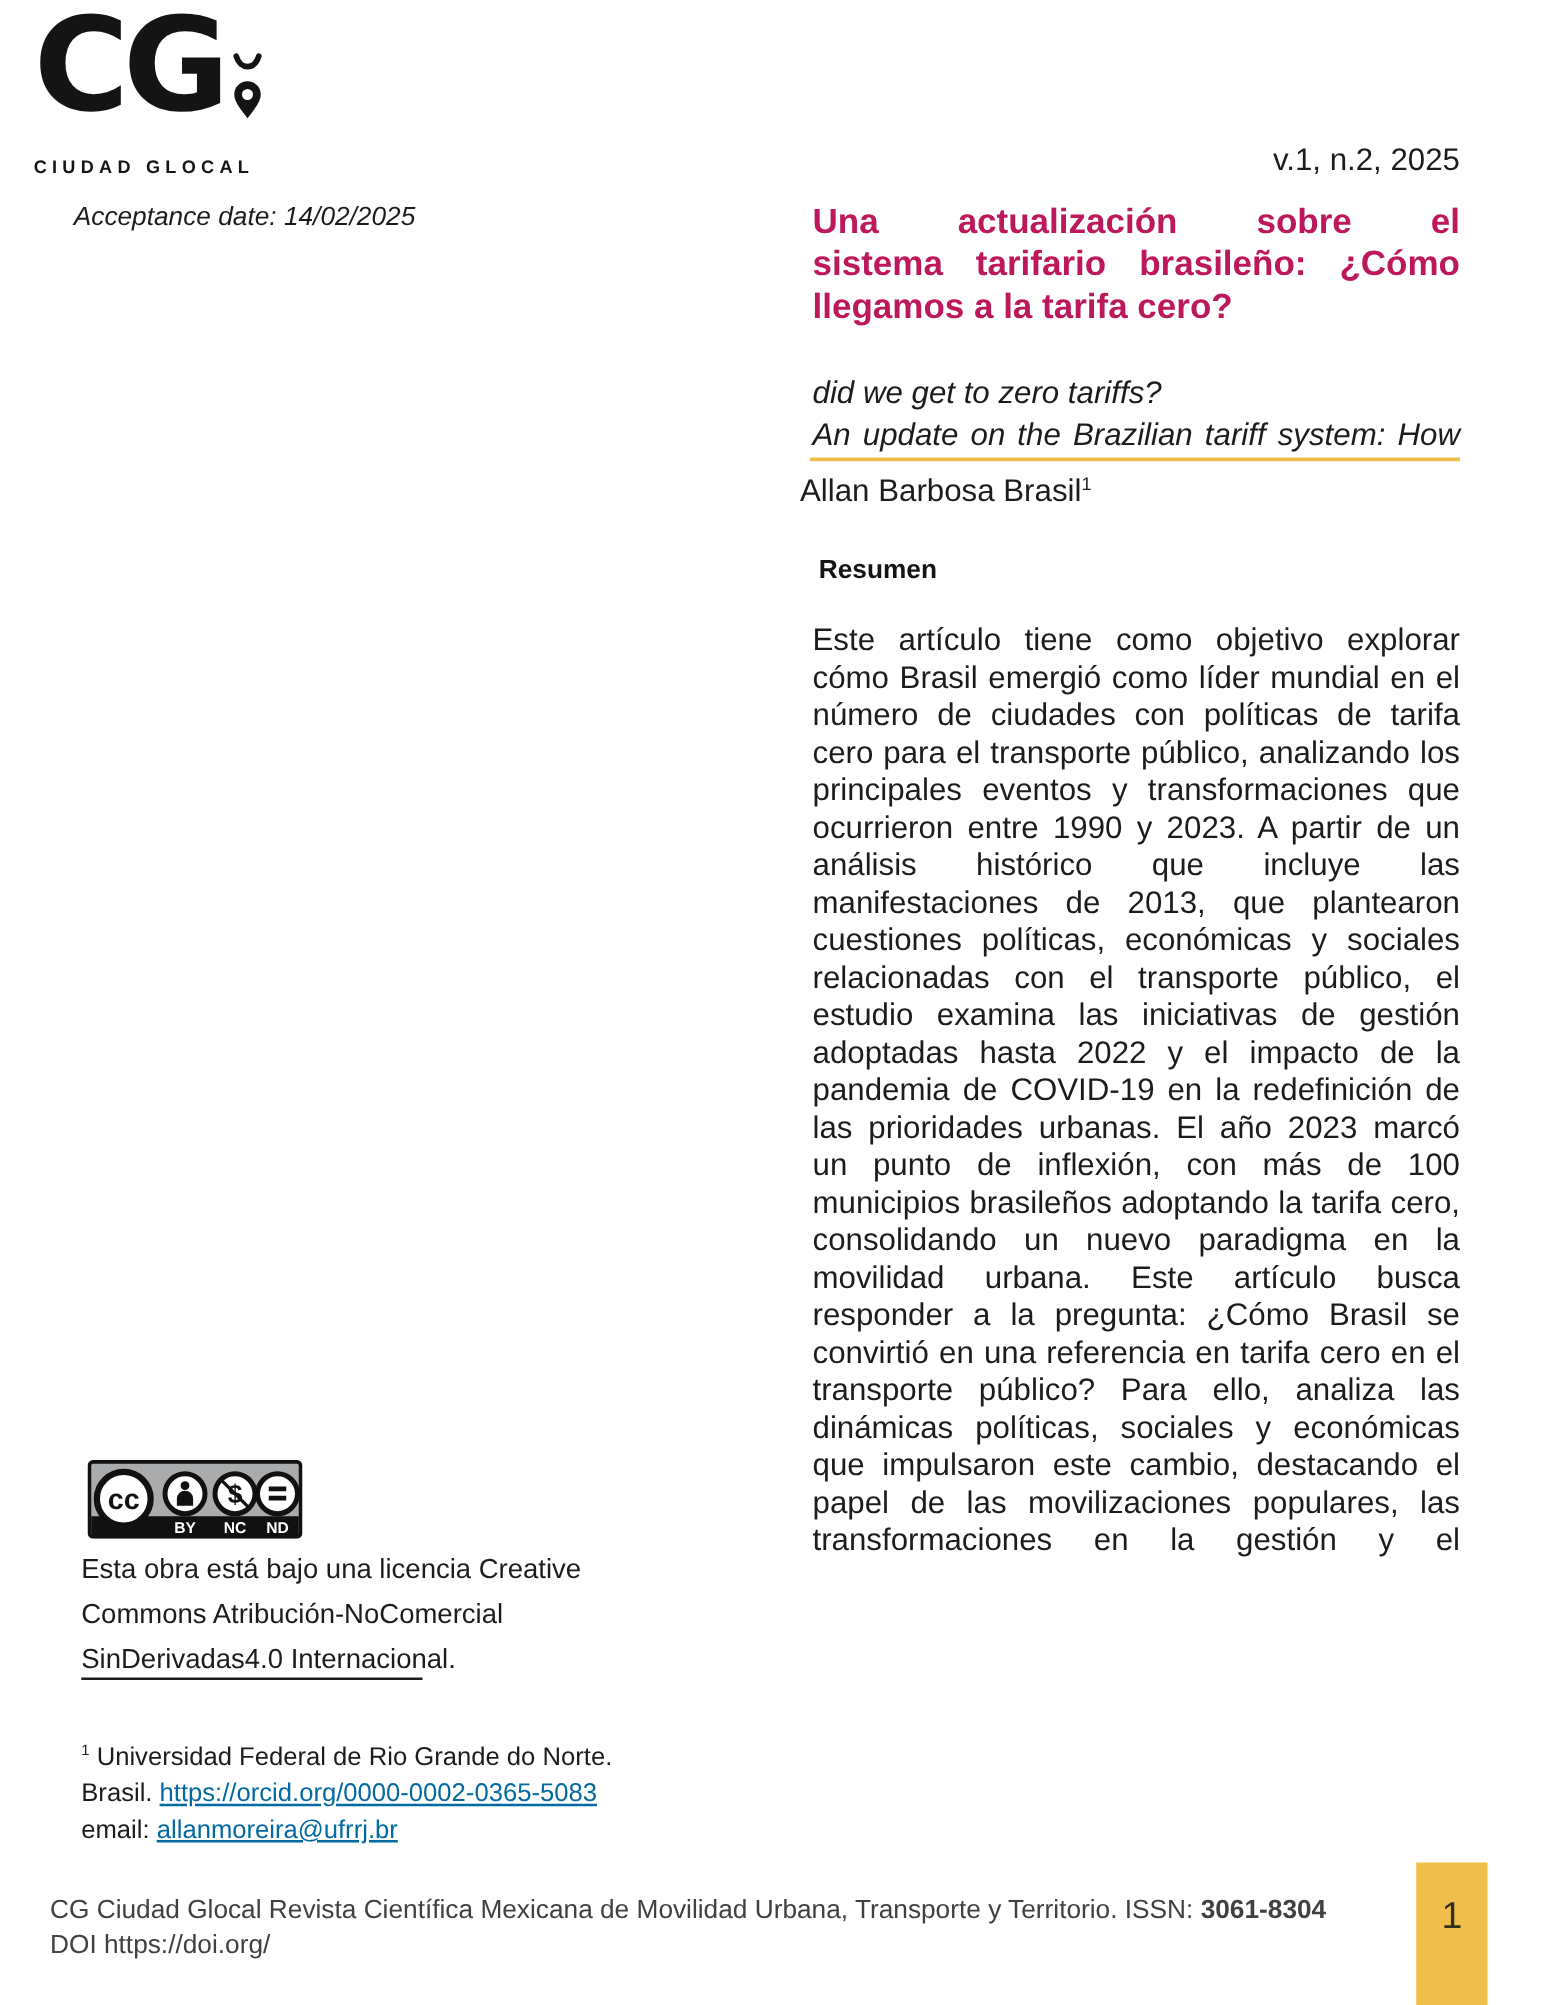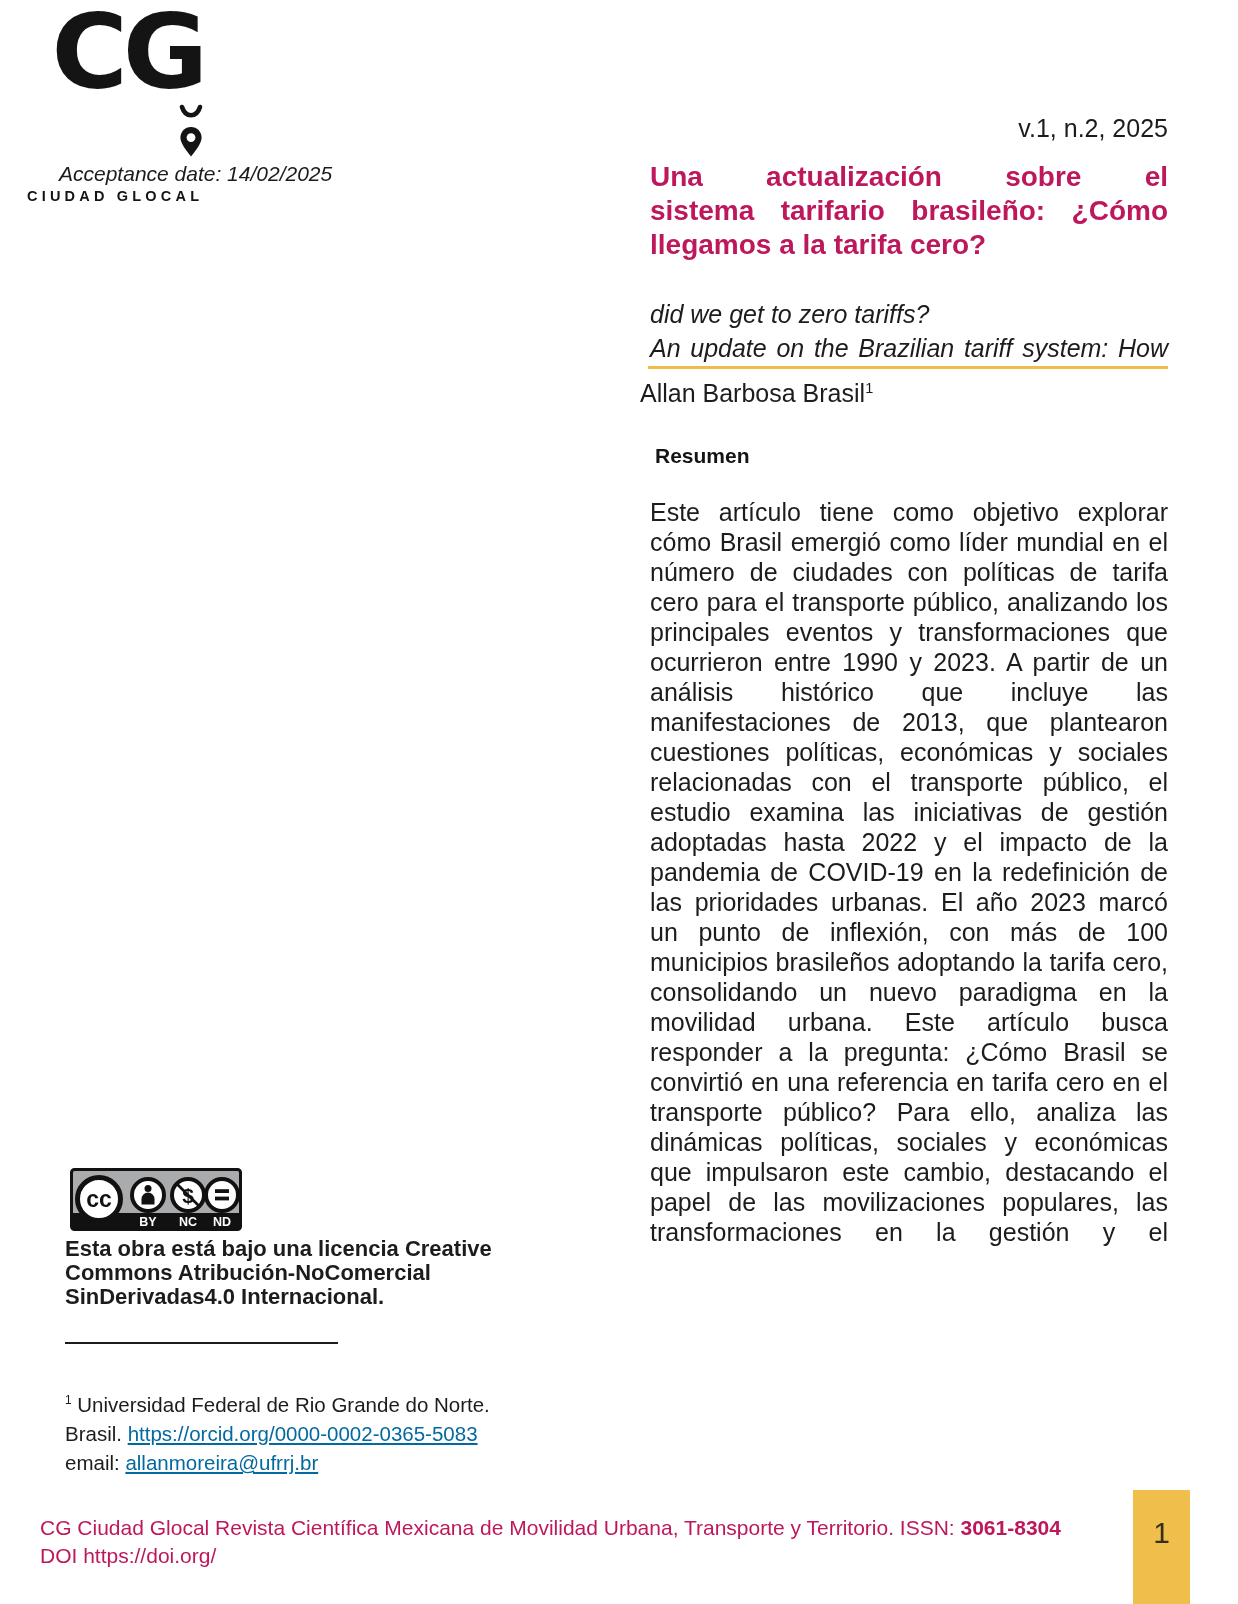--- a/index.html
+++ b/index.html
@@ -3,21 +3,21 @@
 <meta charset="utf-8">
 <style>
   html,body { margin:0; padding:0; background:#e8e8e8; }
   .page {
     position:relative; width:1238px; height:1604px; margin:0 auto;
     background:#ffffff; overflow:hidden;
     font-family:"Liberation Sans", sans-serif; color:#1c1c1e;
   }
   
   .logo { position:absolute; left:27px; top:2px; }
-  .logo-row { display:flex; align-items:flex-end;flex-direction:column; }
+  .logo-row { display:flex; align-items:flex-end; }
   .cg {
     font-family:"DejaVu Sans", sans-serif; font-weight:bold;
     font-size:104px; line-height:0.98; letter-spacing:-5px; color:#141414;
   }
   .pin { margin-left:7px; margin-bottom:4px; }
   .brand-name {
     margin-top:22px; font-size:14.5px; font-weight:bold;
     letter-spacing:4.2px; color:#141414;
   }
   .acceptance {
@@ -48,29 +48,29 @@
     position:absolute; left:655px; top:444px;
     font-size:21px; font-weight:bold; color:#141414;
   }
   .abstract {
     position:absolute; left:650px; top:497px; width:518px;
     font-size:25px; line-height:30px; color:#1c1c1e;
     text-align:justify; text-align-last:justify;
   }
   
   .license-badge { position:absolute; left:70px; top:1168px; }
-  .license-text { position:absolute; left:65px; top:1237px; width:455px; font-size:22px; line-height:24px;font-weight:bold; }
+  .license-text { position:absolute; left:65px; top:1237px; width:455px; font-size:22px; line-height:36px; }
   
   .footnote-divider { position:absolute; left:65px; top:1342px; width:273px; height:2px; background:#1c1c1e; }
   .footnote { position:absolute; left:65px; top:1386px; width:452px; font-size:20.5px; line-height:29px; }
   a.doc-link { color:#0369a1; text-decoration:underline; cursor:pointer; }
   
   .footer {
     position:absolute; left:40px; top:1514px;
-    font-size:21px; line-height:28px; color:#be185d; white-space:nowrap;
+    font-size:21px; line-height:28px; color:#404040; white-space:nowrap;
   }
   .issn { font-weight:bold; }
   .page-tab {
     position:absolute; left:1133px; top:1490px; width:57px; height:114px;
     background:#F0BE4B; display:flex; justify-content:center;
   }
   .page-tab span { margin-top:26px; font-size:30px; color:#33301f; }
   svg text { font-family:"Liberation Sans", sans-serif; }
 </style>
 </head>

